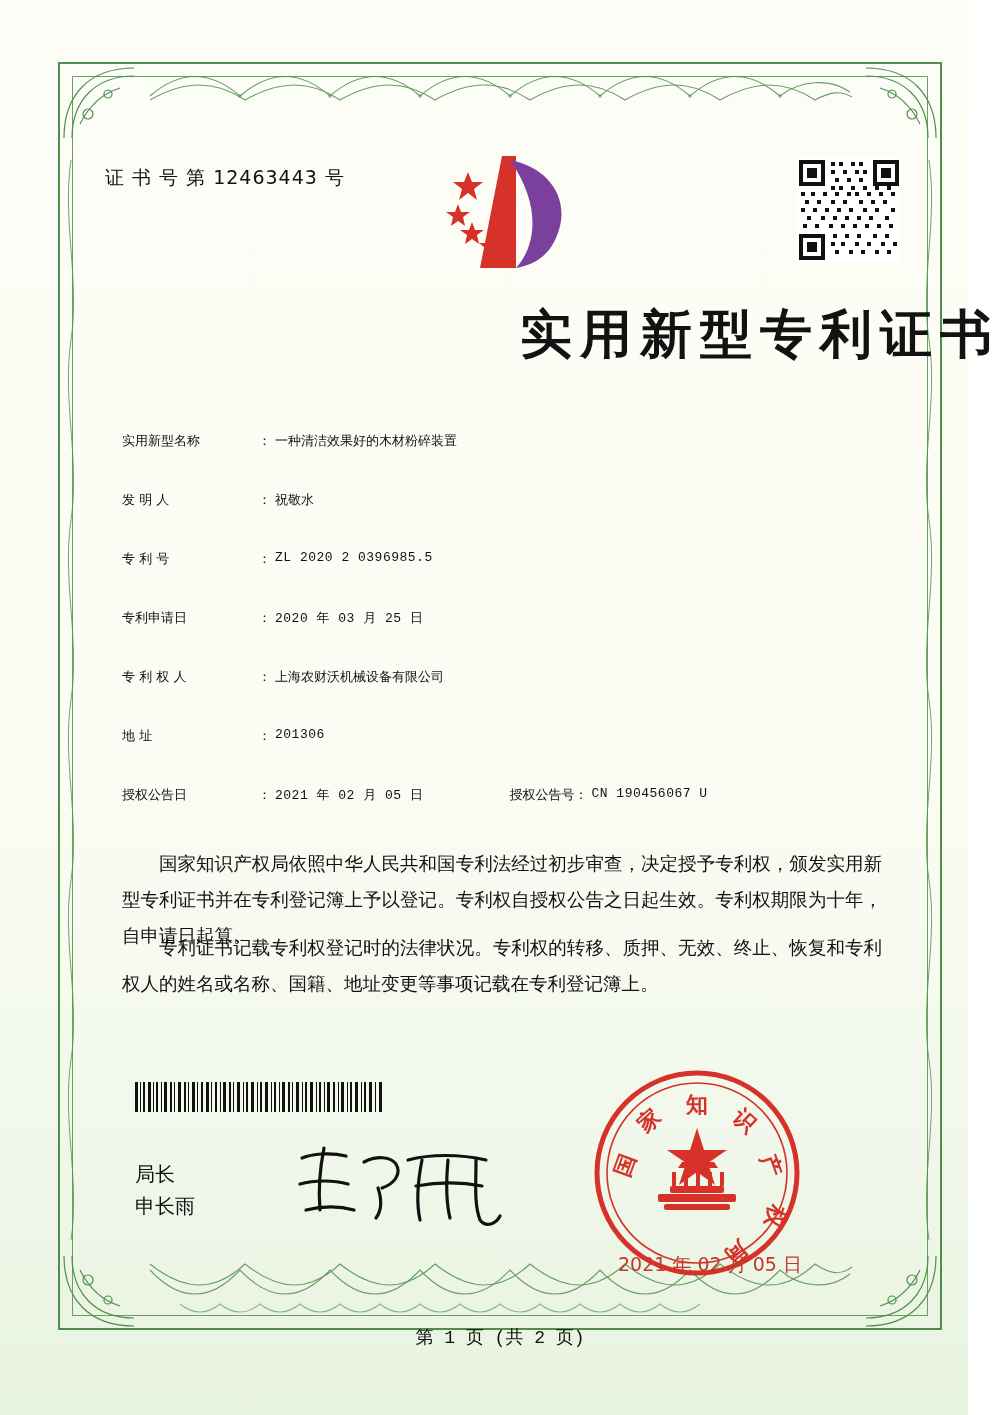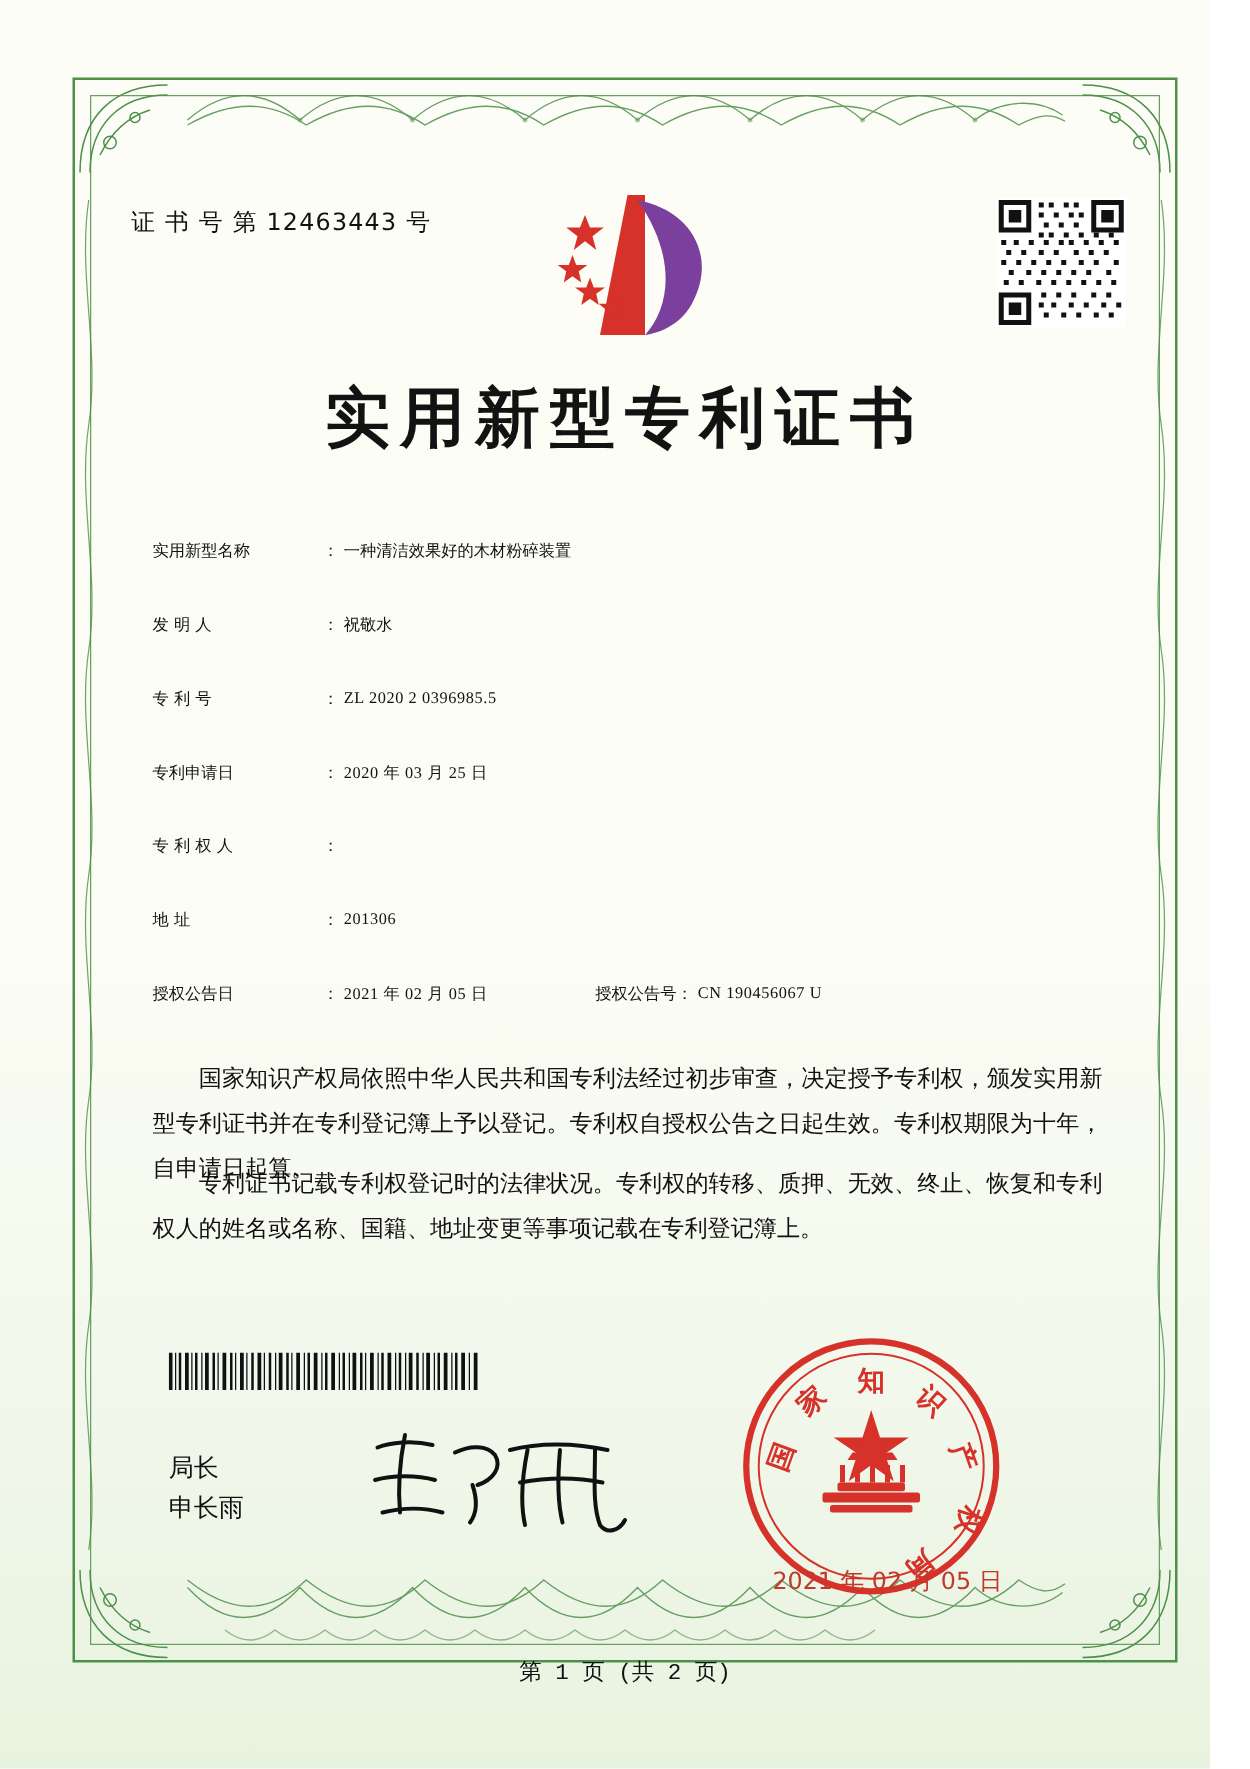--- a/index.html
+++ b/index.html
@@ -96,21 +96,21 @@
   .qr {
     position: absolute;
     left: 797px; top: 158px;
     width: 104px; height: 104px;
   }
 
   .title {
     position: absolute;
     left: 0; top: 300px;
     width: 1000px;
-    text-align: center;
+    text-align: right;
     font-size: 52px;
     font-weight: bold;
     letter-spacing: 8px;
     color: #121212;
     font-family: Liberation Mono, monospace;
   }
 
   .fields {
     position: absolute;
     left: 122px;
@@ -125,21 +125,21 @@
     align-items: flex-start;
     white-space: nowrap;
   }
   .f-label {
     display: inline-block;
     min-width: 136px;
   }
   .f-sep { margin-right: 4px; }
   .f-value { }
   .f-value.lat {
-    font-family: Liberation Serif, serif;
+    font-family: Liberation Mono, monospace;
     letter-spacing: 0.5px;
   }
   .addr-hl { color: #2c6b2a; }
   .grant-row {
     display: flex;
     align-items: flex-start;
     white-space: nowrap;
   }
   .grant-gap { display: inline-block; width: 86px; }
 
@@ -443,20 +443,21 @@
 
     <div class="field-row">
       <span class="f-label">专利申请日</span>
       <span class="f-sep">：</span>
       <span class="f-value lat">2020 年 03 月 25 日</span>
     </div>
 
     <div class="field-row">
       <span class="f-label">专 利 权 人</span>
       <span class="f-sep">：</span>
+      <span class="f-value">上海农财沃机械设备有限公司</span>
     </div>
 
     <div class="field-row">
       <span class="f-label">地        址</span>
       <span class="f-sep">：</span>
       <span class="f-value lat">201306 </span>
     </div>
 
     <div class="field-row grant-row">
       <span class="f-label">授权公告日</span>

